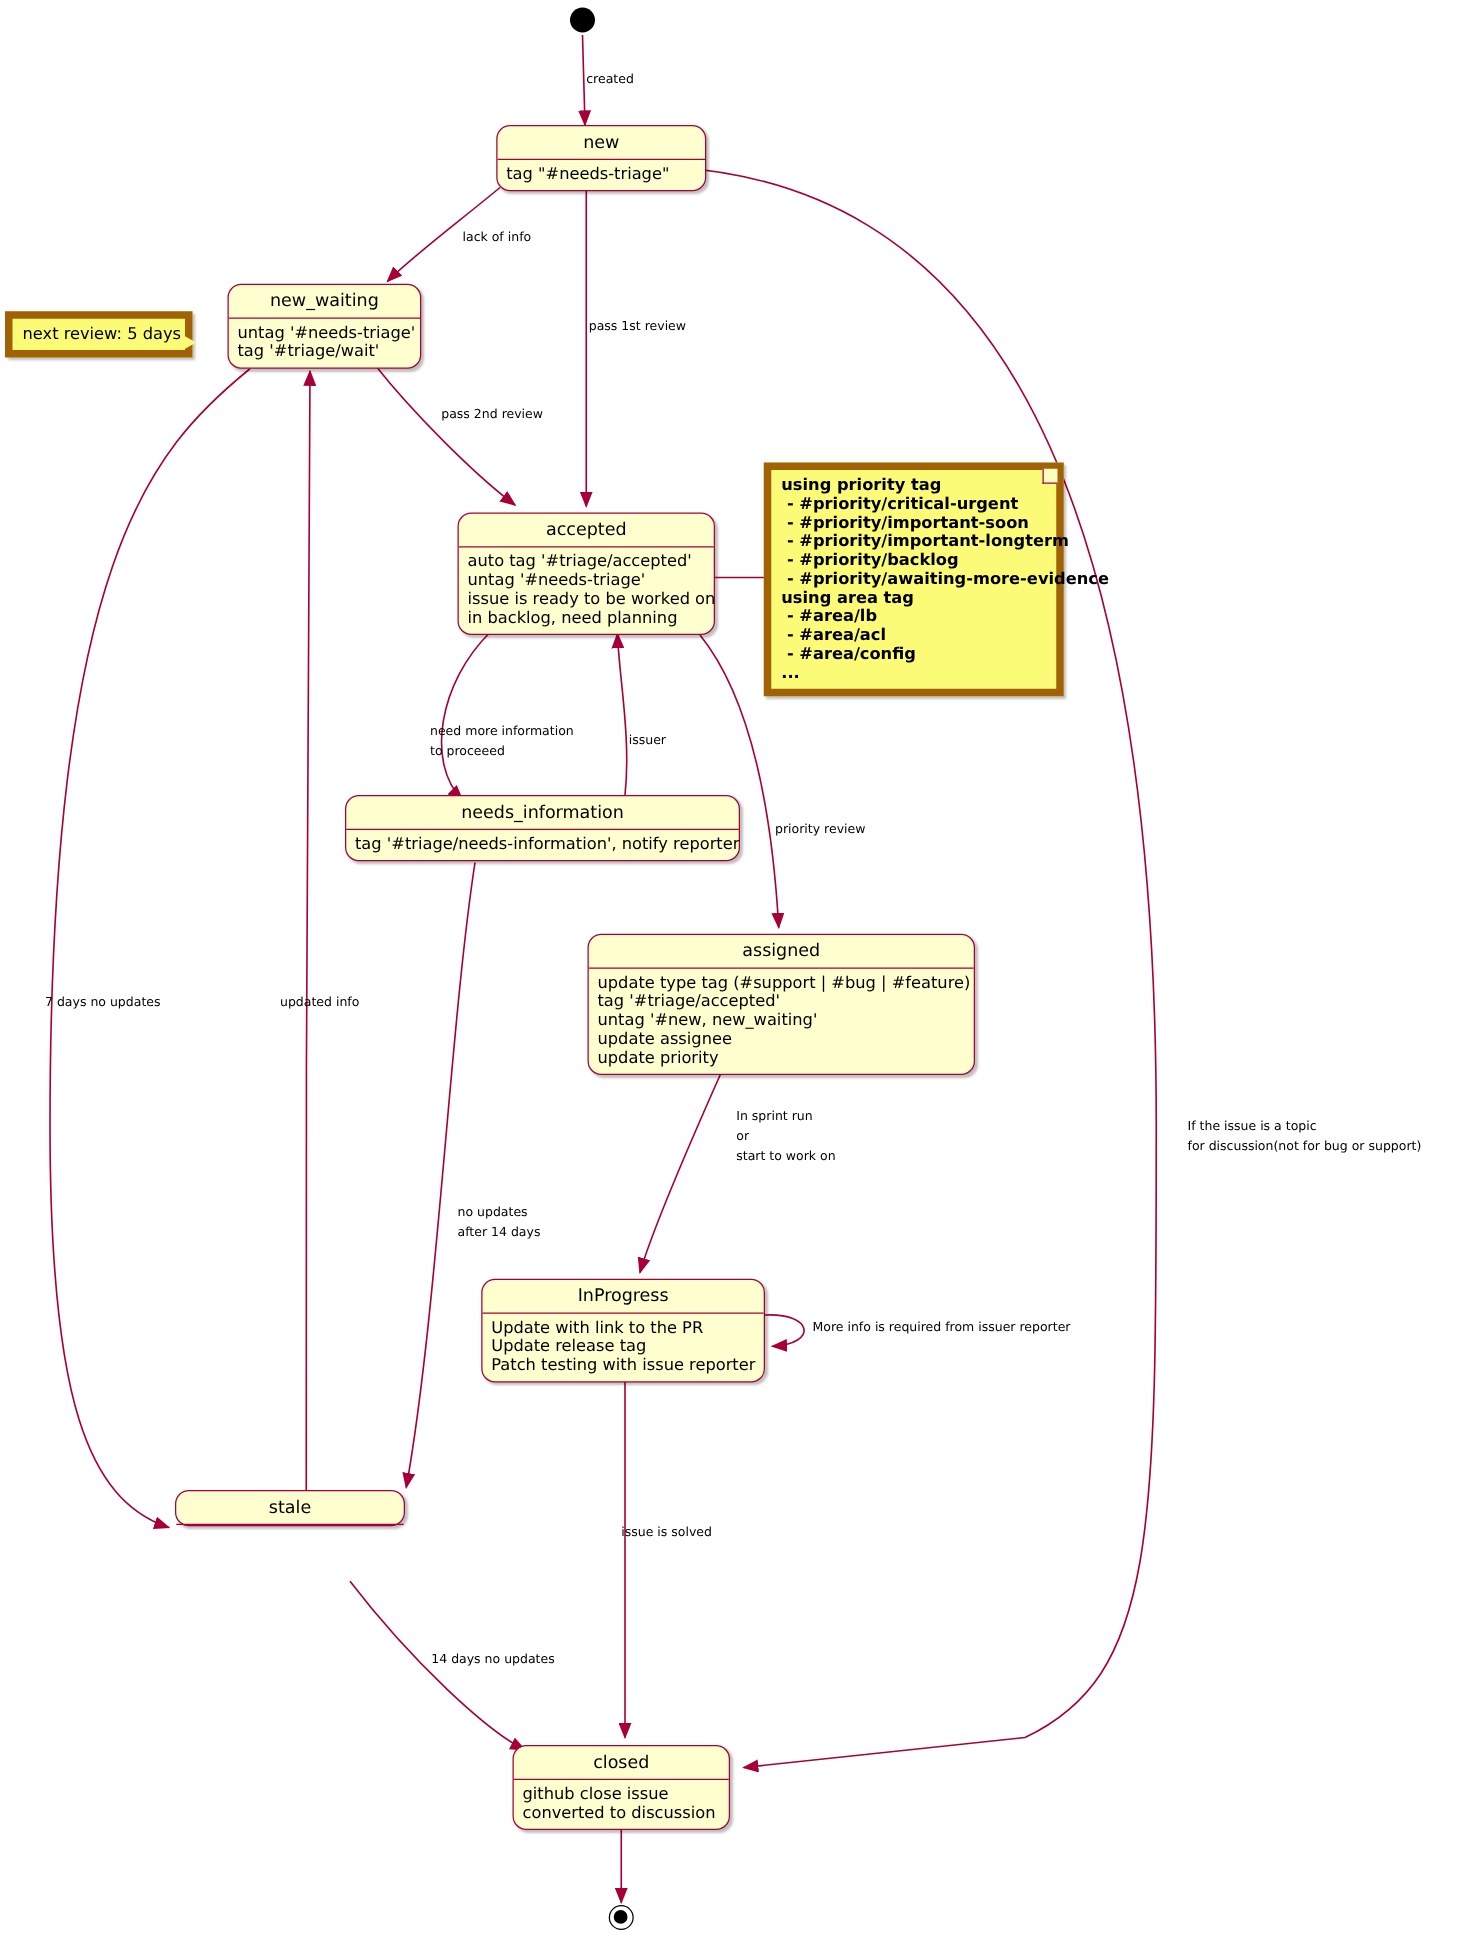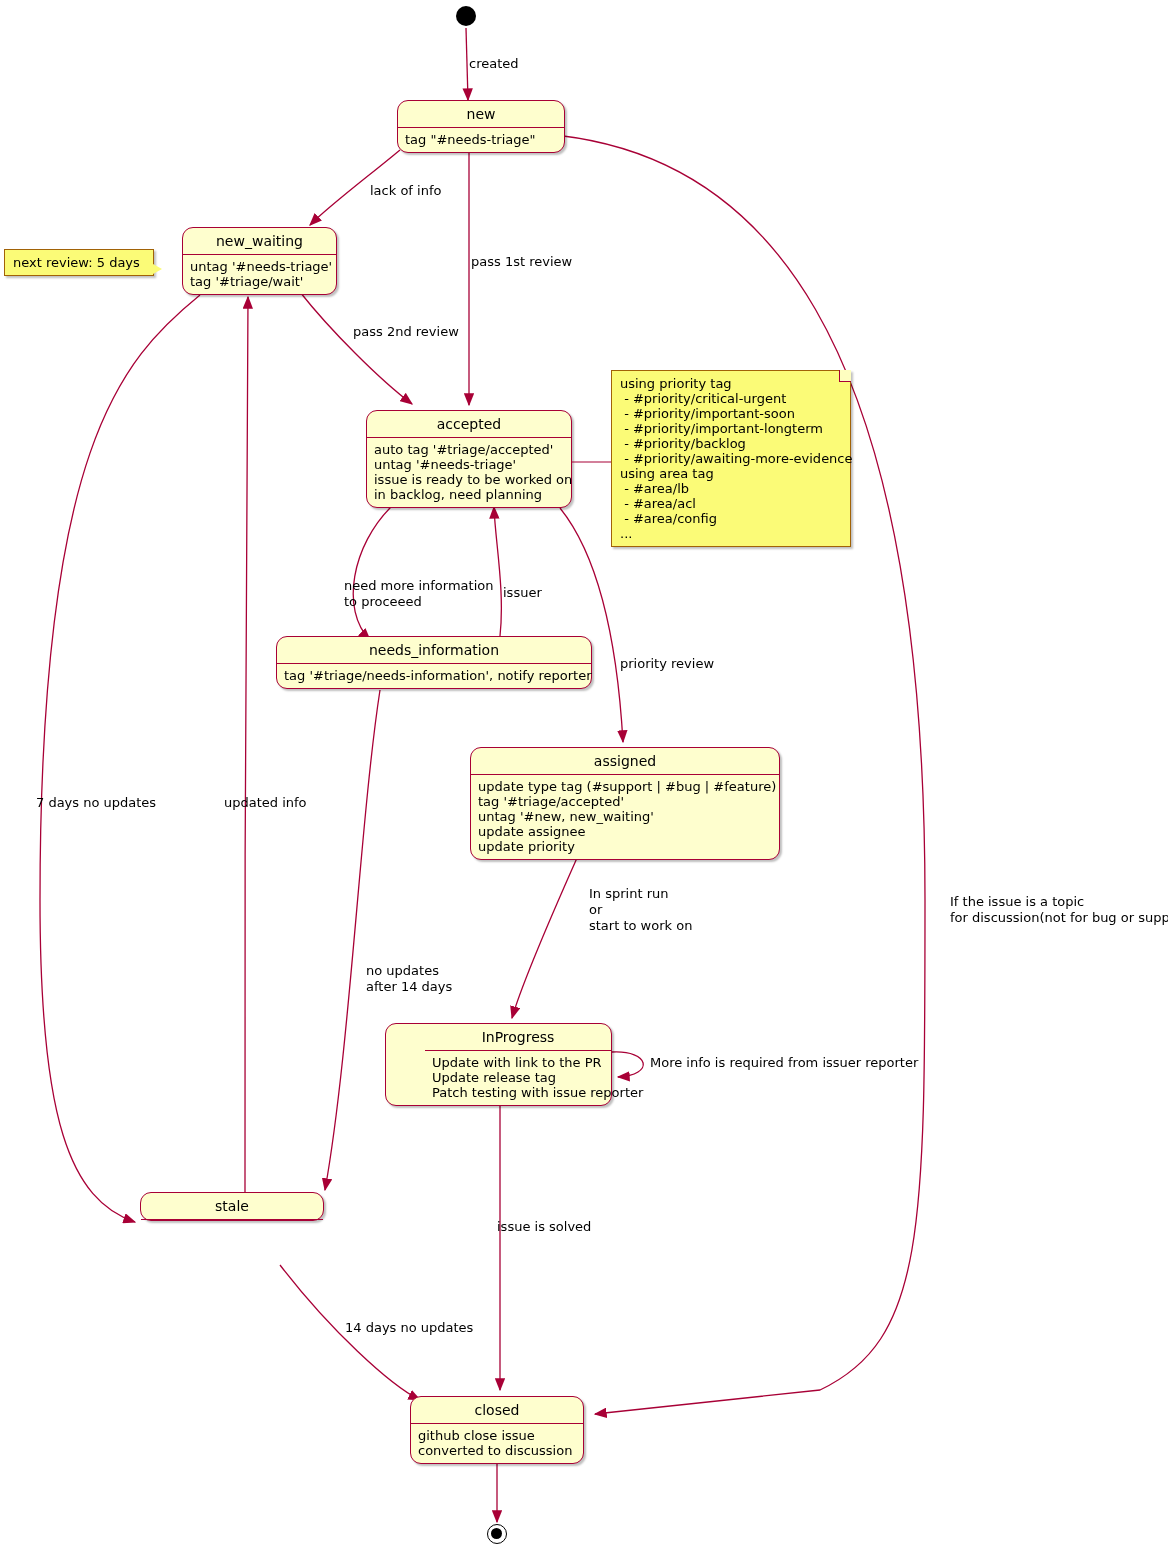--- a/index.html
+++ b/index.html
@@ -43,21 +43,21 @@
   }
   .state .body {
     padding: 4px 7px 5px 7px;
     line-height: 15px;
     font-size: 13px;
     white-space: pre;
   }
   .note {
     position: absolute;
     background: #FBFB77;
-    border: 1px solid #a16207;
+    border: 6px solid #a16207;
     box-sizing: border-box;
     font-size: 13px;
     line-height: 15px;
     padding: 5px 8px;
     white-space: pre;
     box-shadow: 2px 2px 2px rgba(0,0,0,0.25);
   }
   .note.folded::after {
     content: "";
     position: absolute;
@@ -75,21 +75,21 @@
     right: -9px;
     top: 14px;
     width: 0;
     height: 0;
     border-top: 5px solid transparent;
     border-bottom: 5px solid transparent;
     border-left: 9px solid #FBFB77;
   }
   .label {
     position: absolute;
-    font-size: 13px;
+    font-size: 10px;
     line-height: 16px;
     white-space: pre;
     color: #000000;
   }
   .start-node {
     position: absolute;
     width: 20px;
     height: 20px;
     border-radius: 50%;
     background: #000000;
@@ -181,21 +181,21 @@
 
   <div class="state" style="left:366px; top:410px; width:206px;">
     <div class="title">accepted</div>
     <div class="sep"></div>
     <div class="body">auto tag '#triage/accepted'
 untag '#needs-triage'
 issue is ready to be worked on
 in backlog, need planning</div>
   </div>
 
-  <div class="note folded" style="left:611px; top:370px; width:240px;"><span>using priority tag
+  <div class="note folded" style="left:611px; top:370px; width:240px;font-weight:bold;"><span>using priority tag
  - #priority/critical-urgent
  - #priority/important-soon
  - #priority/important-longterm
  - #priority/backlog
  - #priority/awaiting-more-evidence
 using area tag
  - #area/lb
  - #area/acl
  - #area/config
 ...</span></div>
@@ -212,21 +212,21 @@
 update assignee
 update priority</div>
   </div>
 
   <div class="state" style="left:276px; top:636px; width:316px;">
     <div class="title">needs_information</div>
     <div class="sep"></div>
     <div class="body">tag '#triage/needs-information', notify reporter</div>
   </div>
 
-  <div class="state" style="left:385px; top:1023px; width:227px;padding-left:39px;">
+  <div class="state" style="left:385px; top:1023px; width:227px;">
     <div class="title">InProgress</div>
     <div class="sep"></div>
     <div class="body">Update with link to the PR
 Update release tag
 Patch testing with issue reporter</div>
   </div>
 
   <div class="state" style="left:140px; top:1192px; width:184px;">
     <div class="title">stale</div>
     <div class="sep"></div>

